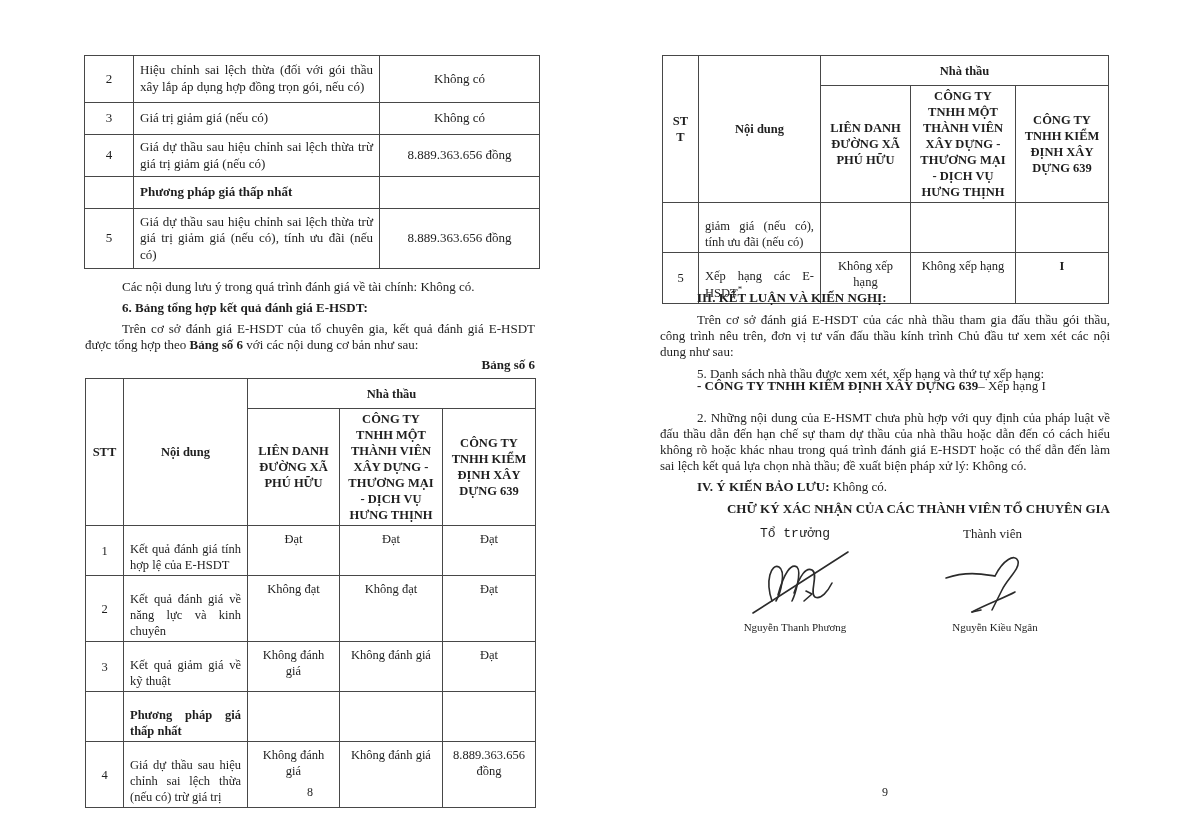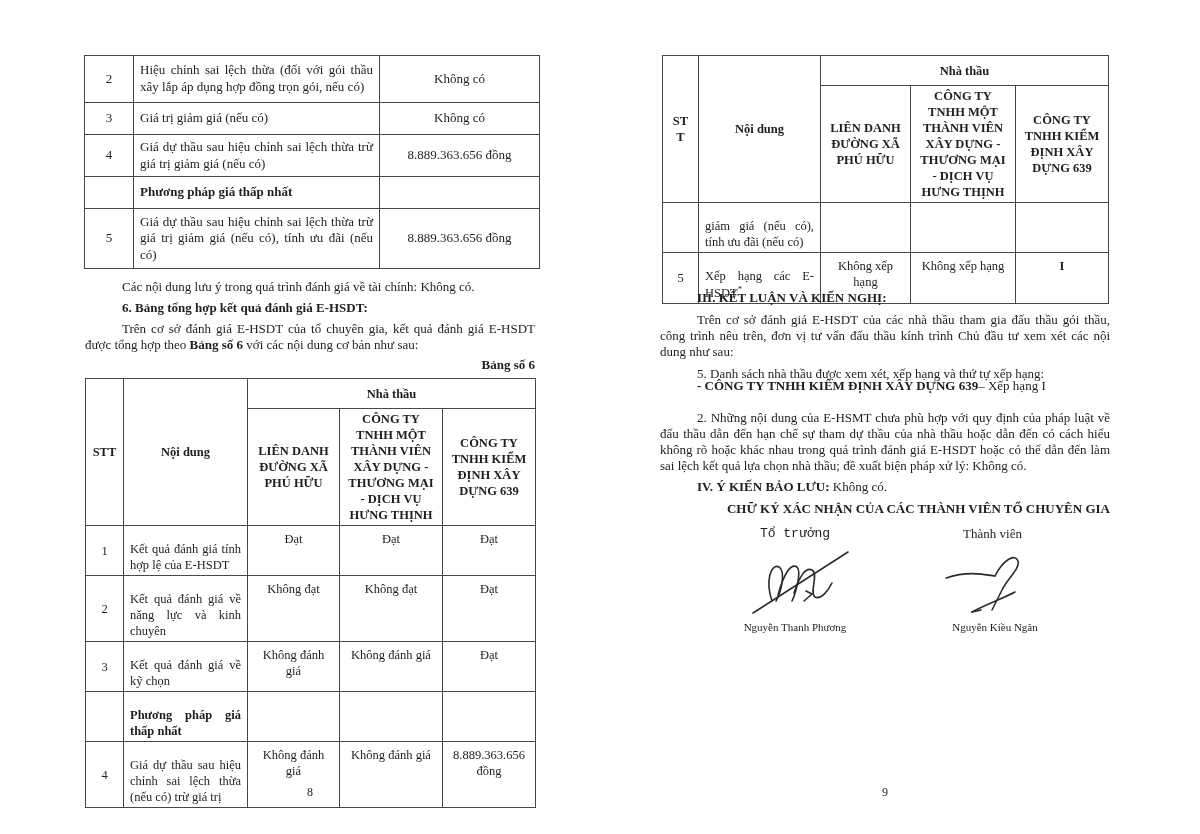--- a/index.html
+++ b/index.html
@@ -110,21 +110,21 @@
       </tr>
       <tr style="height:58px">
         <td class="stt">2</td>
         <td class="lbl">Kết quả đánh giá về năng lực và kinh chuyên</td>
         <td class="val v1">Không đạt</td>
         <td class="val">Không đạt</td>
         <td class="val">Đạt</td>
       </tr>
       <tr style="height:43px">
         <td class="stt">3</td>
-        <td class="lbl">Kết quả đánh giá về kỹ chọn</td>
+        <td class="lbl">Kết quả giảm giá về kỹ thuật</td>
         <td class="val v1">Không đánh giá</td>
         <td class="val">Không đánh giá</td>
         <td class="val">Đạt</td>
       </tr>
       <tr style="height:41px" class="bold-row">
         <td class="stt"></td>
         <td class="lbl">Phương pháp giá thấp nhất</td>
         <td class="val v1"></td>
         <td class="val"></td>
         <td class="val"></td>

